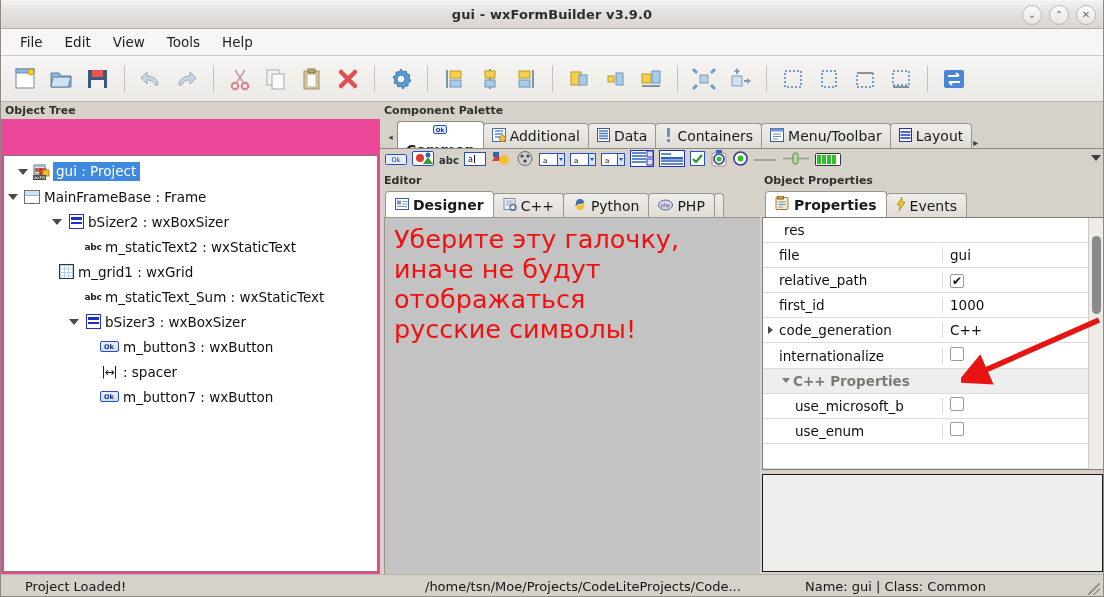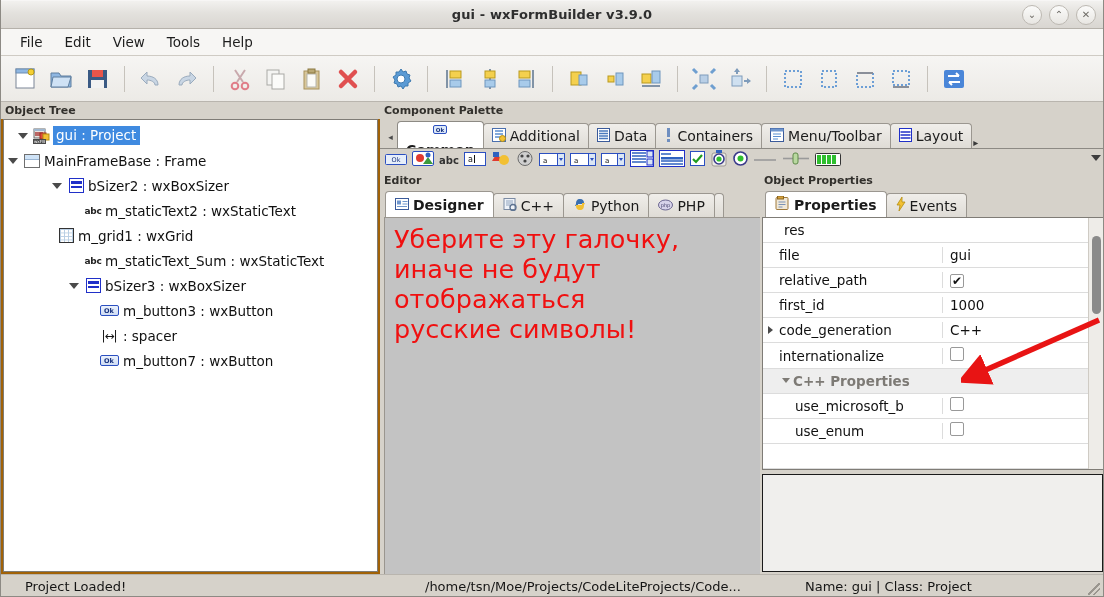--- a/index.html
+++ b/index.html
@@ -84,21 +84,21 @@
   
   .panel-head {
     height: 17px;
     background: #d6d2ca;
     font-size: 11px; font-weight: bold; color: #32302c;
     padding-left: 4px;
     display: flex; align-items: center;
   }
 
   
-  .left-col { width: 379px; display: flex; flex-direction: column; background: #a16207; }
+  .left-col { width: 379px; display: flex; flex-direction: column; background: #ec4899; gap: 36px; }
   .tree-box {
     flex: 1; margin: 0 2px 2px 2px;
     background: #ffffff;
     border: 1px solid #7f7c76;
     overflow: hidden;
     padding-top: 3px;
   }
   .tree-row {
     height: 25px; display: flex; align-items: center;
     font-size: 13.5px; color: #111;
@@ -865,21 +865,21 @@
           <div class="desc-box"></div>
         </div>
 
       </div>
     </div>
   </div>
 
   <div class="statusbar">
     <div class="sb-cell sb-1">Project Loaded!</div>
     <div class="sb-cell sb-2">/home/tsn/Moe/Projects/CodeLiteProjects/Code...</div>
-    <div class="sb-cell">Name: gui | Class: Project</div>
+    <div class="sb-cell">Name: gui | Class: Common</div>
     <div class="grip"></div>
   </div>
 
   <svg class="red-arrow" style="left:960px; top:314px;" width="145" height="72" viewBox="0 0 145 72">
     <defs>
       <marker id="ah" markerWidth="6" markerHeight="6" refX="1.2" refY="3" orient="auto">
         <path d="M0,0 L6,3 L0,6 z" fill="#e81414"></path>
       </marker>
     </defs>
     <line x1="138" y1="6" x2="20" y2="58" stroke="#e81414" stroke-width="5.5" marker-end="url(#ah)"></line>

